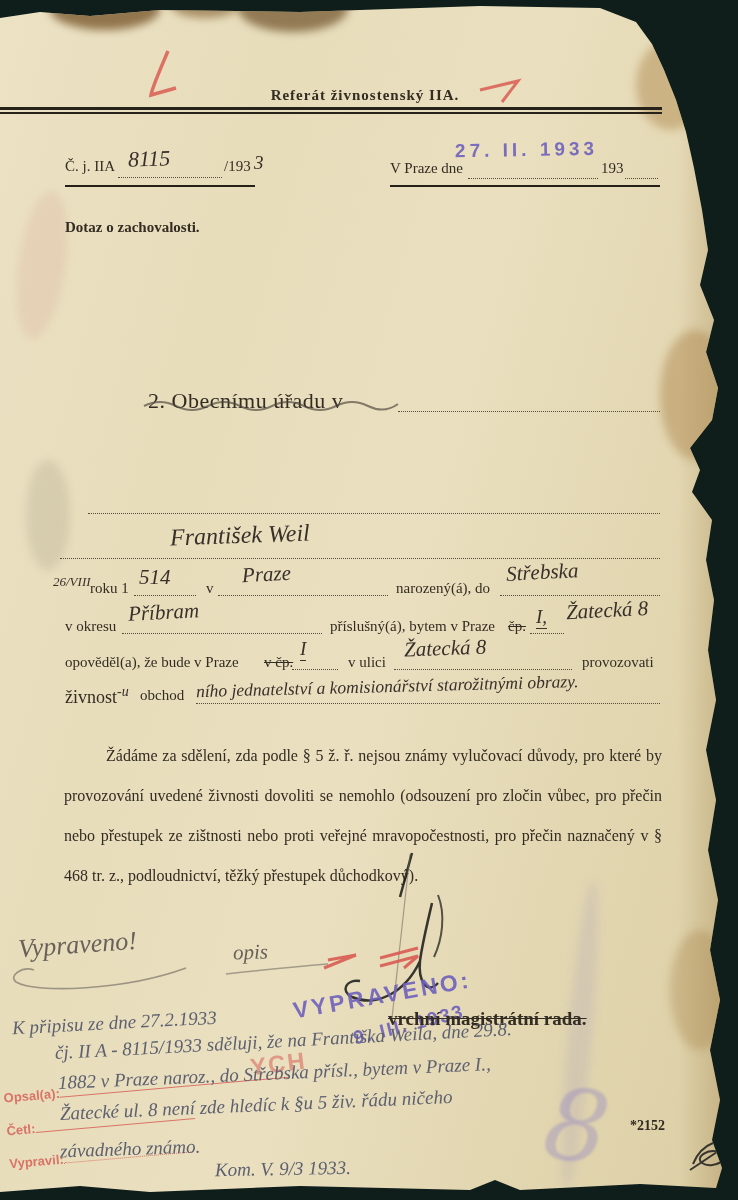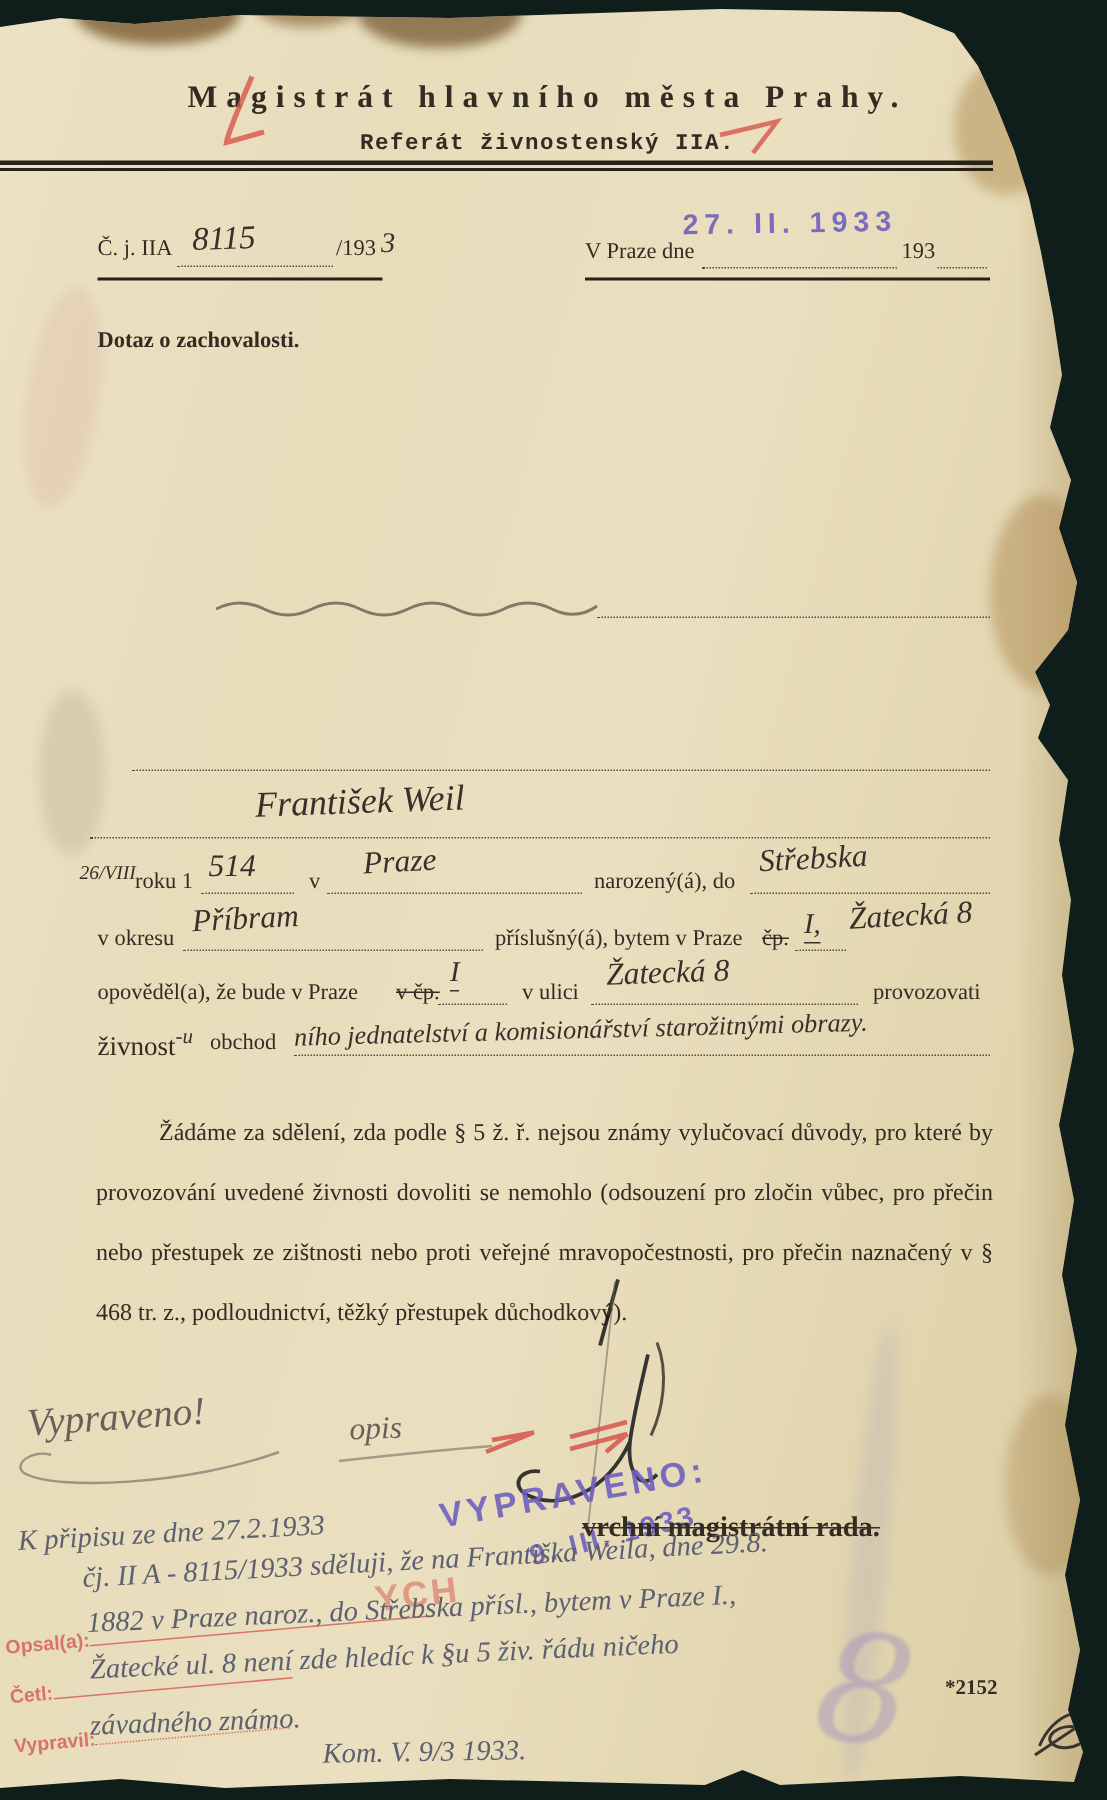--- a/index.html
+++ b/index.html
@@ -40,22 +40,21 @@
     <div class="stain" style="left:50px;top:-12px;width:110px;height:42px;background:rgba(122,90,48,.8);"></div>
     <div class="stain" style="left:170px;top:-10px;width:70px;height:28px;background:rgba(133,100,55,.65);"></div>
     <div class="stain" style="left:238px;top:-16px;width:110px;height:48px;background:rgba(110,80,40,.7);"></div>
     <div class="stain" style="left:636px;top:40px;width:70px;height:90px;background:rgba(170,130,70,.45);"></div>
     <div class="stain" style="left:660px;top:330px;width:70px;height:130px;background:rgba(176,138,82,.5);"></div>
     <div class="stain" style="left:670px;top:930px;width:60px;height:120px;background:rgba(165,128,72,.35);"></div>
     <div class="stain" style="left:18px;top:190px;width:48px;height:150px;background:rgba(200,120,110,.14);transform:rotate(8deg);"></div>
     <div class="stain" style="left:26px;top:460px;width:44px;height:110px;background:rgba(120,110,95,.16);"></div>
     <div class="stain" style="left:568px;top:880px;width:24px;height:310px;background:rgba(130,115,190,.14);transform:rotate(5deg);filter:blur(5px);"></div>
 
-    <div class="abs printed" style="left:70px;top:52px;width:590px;text-align:center;font-size:21px;font-weight:bold;letter-spacing:6px;">Magistrát hlavního města Prahy.</div>
-    <div class="abs printed" style="left:70px;top:87px;width:590px;text-align:center;font-size:15px;font-weight:bold;letter-spacing:1px;font-family:Liberation Mono, monospace;">Referát živnostenský IIA.</div>
+    <div class="abs printed" style="left:70px;top:87px;width:590px;text-align:center;font-size:15px;font-weight:bold;letter-spacing:1px;">Referát živnostenský IIA.</div>
     <svg class="abs" style="left:148px;top:48px;" width="34" height="52">
       <path d="M20,3 C12,22 4,40 3,47 L28,40" stroke="#d8544c" stroke-width="3.5" fill="none" opacity=".8"></path>
     </svg>
     <svg class="abs" style="left:478px;top:78px;" width="46" height="28">
       <path d="M2,12 L40,3 L24,24" stroke="#d8544c" stroke-width="3" fill="none" opacity=".8"></path>
     </svg>
     <div class="abs rule" style="left:0;top:107px;width:662px;height:2.5px;"></div>
     <div class="abs rule" style="left:0;top:112px;width:662px;height:1.5px;"></div>
 
     <div class="abs printed" style="left:65px;top:158px;font-size:15px;">Č. j. IIA</div>
@@ -67,20 +66,21 @@
 
     <div class="abs printed" style="left:390px;top:160px;font-size:15px;">V Praze dne</div>
     <div class="abs dots" style="left:468px;top:177px;width:130px;"></div>
     <div class="abs printed" style="left:601px;top:160px;font-size:15px;">193</div>
     <div class="abs dots" style="left:625px;top:177px;width:33px;"></div>
     <div class="abs thickline" style="left:390px;top:185px;width:270px;"></div>
     <div class="abs purple" style="left:455px;top:139px;font-size:19px;letter-spacing:4px;transform:rotate(-1deg);">27. II. 1933</div>
 
     <div class="abs printed" style="left:65px;top:219px;font-size:15px;font-weight:bold;">Dotaz o zachovalosti.</div>
 
+    <div class="abs printed" style="left:148px;top:388px;font-size:22px;letter-spacing:.5px;">2. Obecnímu úřadu v</div>
     <svg class="abs" style="left:142px;top:396px;" width="260px" height="18">
       <path d="M2,10 Q18,2 34,10 T66,10 T98,10 T130,10 T162,10 T194,10 T226,10 T256,8" stroke="#4a443a" stroke-width="2" fill="none" opacity=".65"></path>
     </svg>
     <div class="abs dots" style="left:398px;top:410px;width:262px;"></div>
 
     <div class="abs dots" style="left:88px;top:512px;width:572px;"></div>
     <div class="abs hand" style="left:170px;top:522px;font-size:24px;transform:rotate(-2deg);">František Weil</div>
     <div class="abs dots" style="left:60px;top:557px;width:600px;"></div>
 
     <div class="abs hand" style="left:53px;top:574px;font-size:13px;">26/VIII</div>

